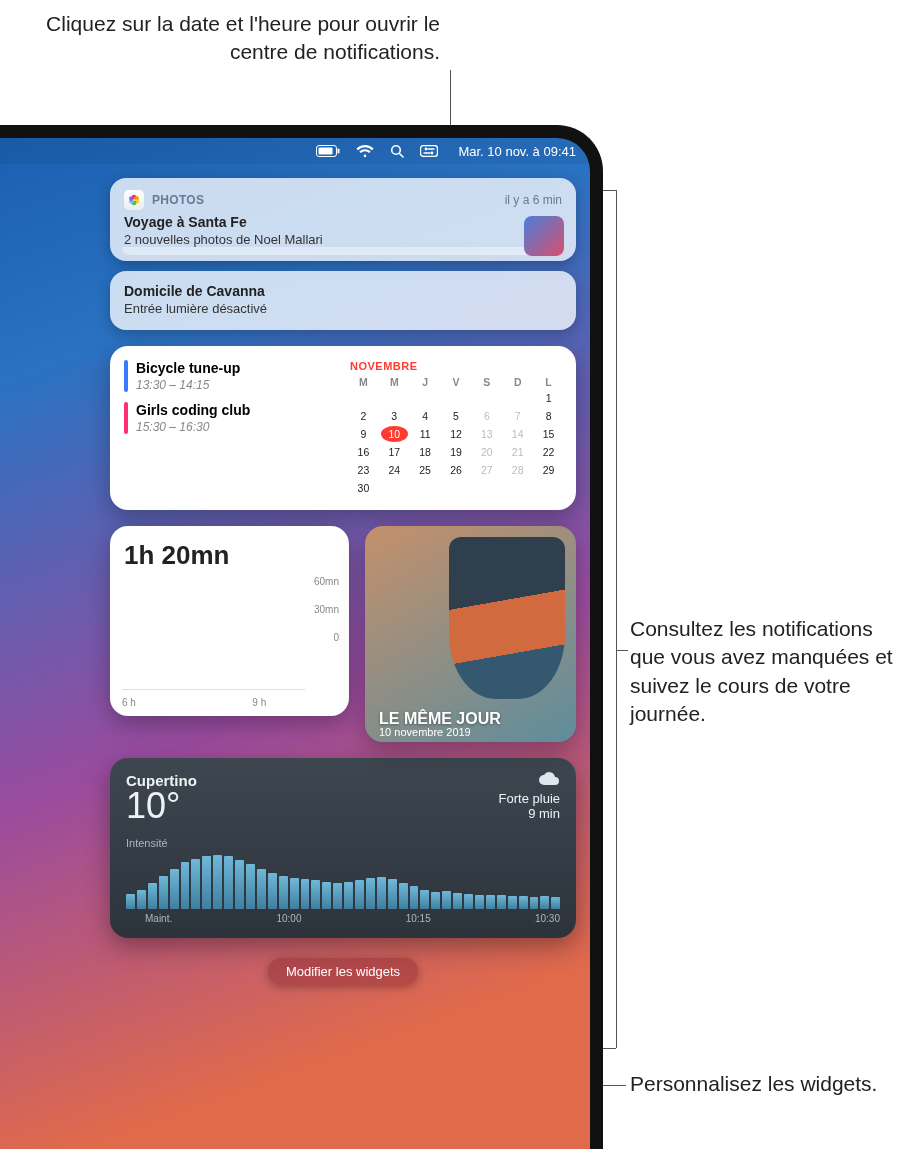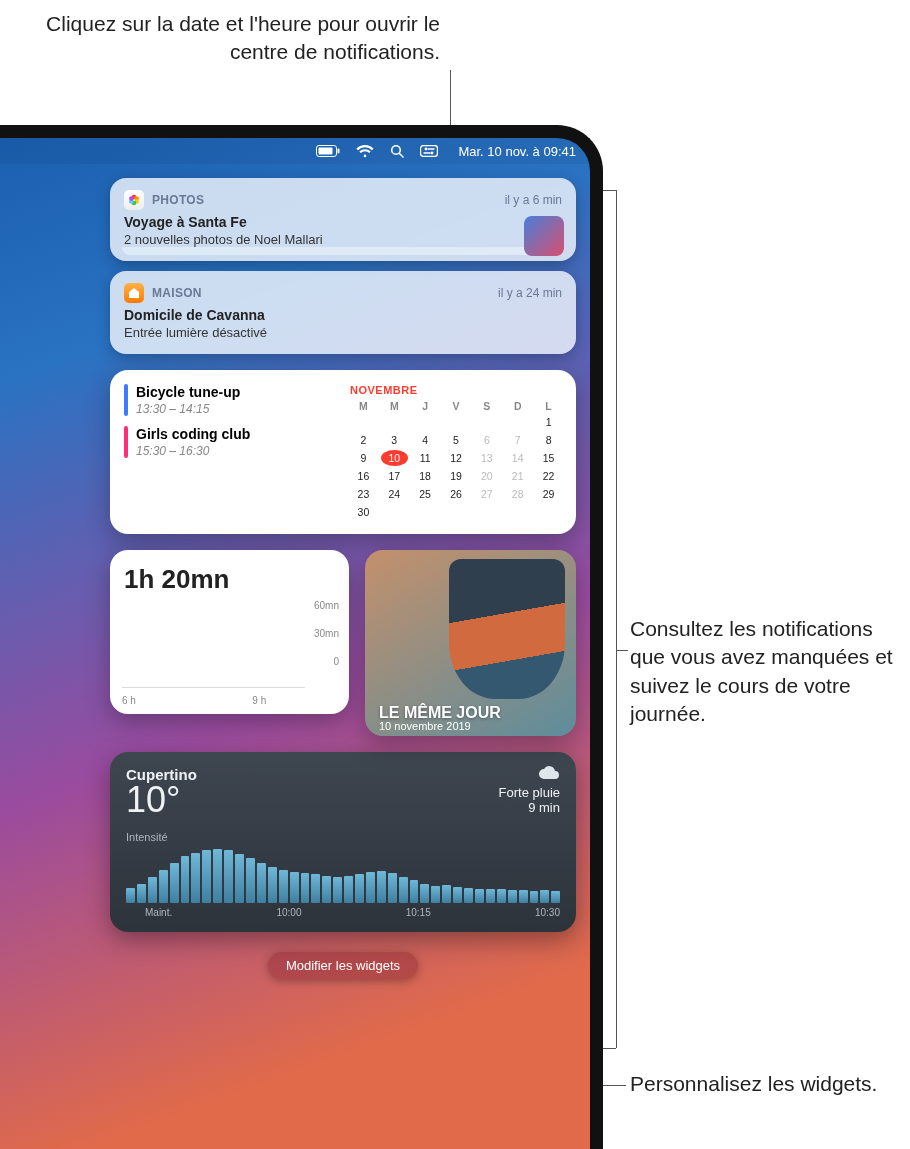--- a/index.html
+++ b/index.html
@@ -197,29 +197,20 @@
           <span class="time">il y a 6 min</span>
         </div>
         <div class="title">Voyage à Santa Fe</div>
         <div class="body">2 nouvelles photos de Noel Mallari</div>
         <div class="thumb"></div>
       </div>
       <div class="stack-shadow"></div>
     </div>
 
     <div class="notif">
-      <div class="head">
-        <span class="appicon" style="background:linear-gradient(#ffb347,#ff7a00);">
-          <svg width="12" height="12" viewBox="0 0 12 12">
-              <path d="M6 1l5 4v6H1V5z" fill="#fff"></path>
-            </svg>
-        </span>
-        <span class="appname">MAISON</span>
-        <span class="time">il y a 24 min</span>
-      </div>
       <div class="title">Domicile de Cavanna</div>
       <div class="body">Entrée lumière désactivé</div>
     </div>
 
     <div class="cal-widget">
       <div class="cal-left">
         <div class="evt">
           <div class="bar"></div>
           <div>
             <div class="name">Bicycle tune-up</div>
@@ -278,21 +269,21 @@
             <div class="d">26</div>
             <div class="d" style="color: rgb(187, 187, 187);">27</div>
             <div class="d" style="color: rgb(187, 187, 187);">28</div>
             <div class="d">29</div>
             <div class="d">30</div>
           </div>
       </div>
     </div>
 
     <div class="row2">
-      <div class="small-widget st-widget" style="height:164px;">
+      <div class="small-widget st-widget" style="height:190px;">
         <div class="st-title">1h 20mn</div>
         <div class="st-axis">
           <div>60mn</div>
           <div>30mn</div>
           <div>0</div>
         </div>
         <div class="st-chart" id="stchart">
             <div class="col">
               <div class="seg" style="height: 36.6667%; background: rgb(58, 123, 255);"></div>
             </div>
@@ -314,21 +305,21 @@
             </div>
           </div>
         <div class="st-xaxis">
           <span>6 h</span>
           <span></span>
             <span></span>
           <span>9 h</span>
           <span></span>
         </div>
       </div>
-      <div class="small-widget photo-widget" style="height:186px;">
+      <div class="small-widget photo-widget" style="height:216px;">
         <div class="person"></div>
         <div class="lbl">LE MÊME JOUR</div>
         <div class="date">10 novembre 2019</div>
       </div>
     </div>
 
     <div class="weather">
       <div class="toprow">
         <div>
           <div class="city">Cupertino</div>

